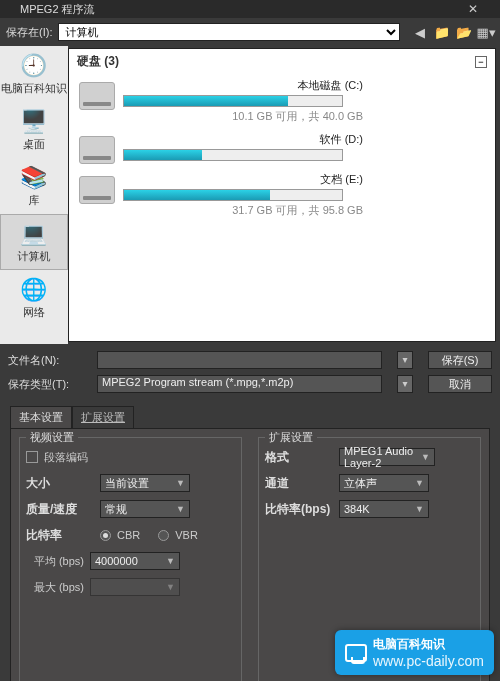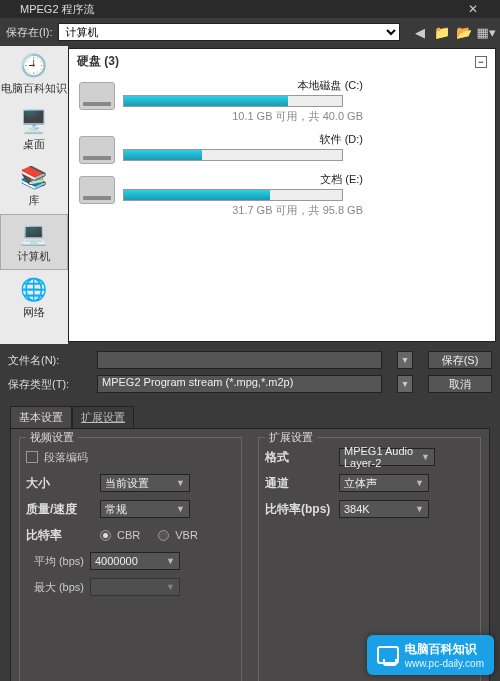--- a/index.html
+++ b/index.html
@@ -115,21 +115,21 @@
     position:absolute; right:6px; bottom:6px;
     background:#1aa0e6; color:#fff; padding:6px 10px;
     border-radius:6px; font-size:12px; display:flex; align-items:center; gap:6px;
     box-shadow:0 0 6px rgba(0,0,0,.4);
   }
   .watermark .logo {
     width:22px; height:18px; border:2px solid #fff; border-radius:3px; position:relative;
   }
   .watermark .logo::after { content:""; position:absolute; left:4px; bottom:-4px; width:10px; height:5px; border:2px solid #fff; border-top:none; border-radius:0 0 3px 3px;}
   .watermark .t1 { font-weight:bold; }
-  .watermark .t2 { font-size:10px; opacity:.9; }
+  .watermark .t2 { font-size:14px; opacity:.9; }
 </style>
 </head>
 <body>
 
 <div class="titlebar">
   <span>MPEG2 程序流</span>
   <span class="close">✕</span>
 </div>
 
 <div class="save-in-row">

